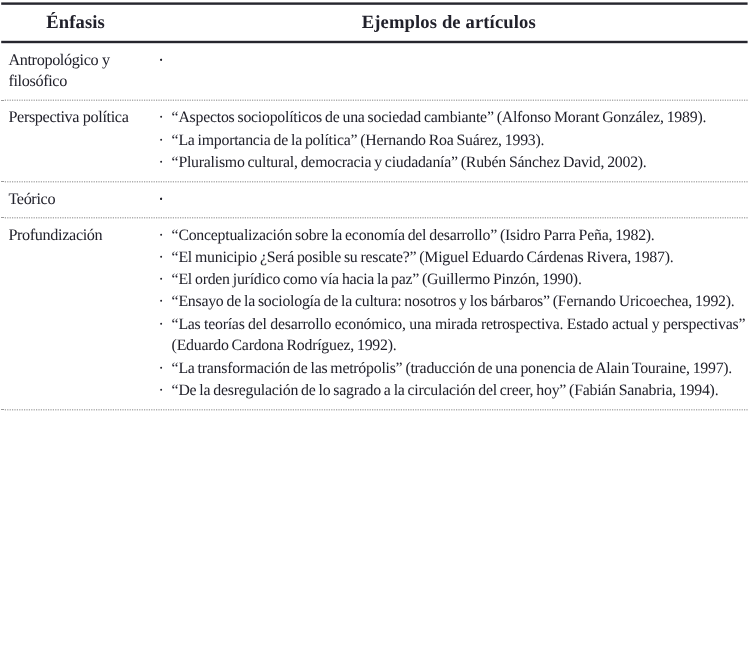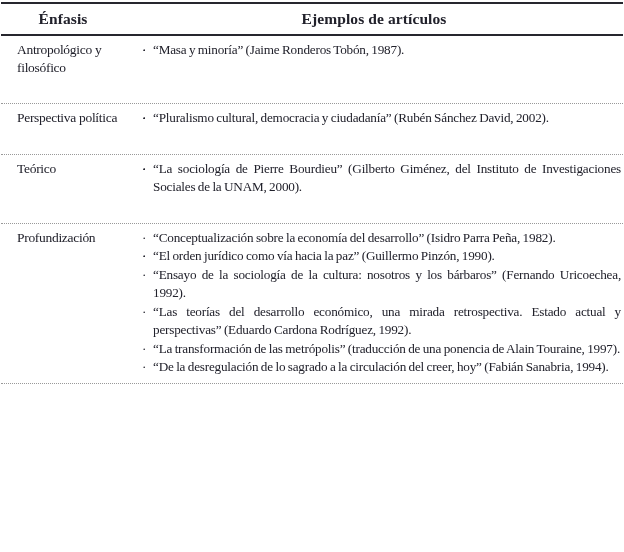--- a/index.html
+++ b/index.html
@@ -34,25 +34,24 @@
     font-weight: 600;
     letter-spacing: 0.1px;
     white-space: nowrap;
   }
   .table-body {
     border-bottom: 1px dotted #999999;
   }
   .row {
     display: grid;
     grid-template-columns: 124px 1fr;
-    padding: 5px 0 6px 14px;
+    padding: 5px 0 6px 4px;
   }
   .row + .row {
     border-top: 1px dotted #999999;
-    margin-top: 20px;
   }
   .emphasis-label {
     padding-left: 2px;
     padding-right: 8px;
     font-size: 13.5px;
     line-height: 18px;
     letter-spacing: -0.3px;
   }
   ul.examples {
     margin: 0;
@@ -87,47 +86,47 @@
     <div class="table-header">
       <div class="h-cell">Énfasis</div>
       <div class="h-cell">Ejemplos de artículos</div>
     </div>
 
     <div class="table-body">
   <div class="row">
     <div class="emphasis-label">Antropológico y filosófico</div>
     <ul class="examples">
             <li class="example"><span class="bullet">·</span></li>
-            <li class="example"><span class="bullet">·</span><span>“Masa y minoría” (Jaime Ronderos Tobón, 1987).</span></li>
+            <li class="example"><span class="bullet">·</span></li>
           </ul>
   </div>
 
   <div class="row">
     <div class="emphasis-label">Perspectiva política</div>
     <ul class="examples">
-            <li class="example"><span class="bullet">·</span></li>
-            <li class="example"><span class="bullet">·</span></li>
+            <li class="example"><span class="bullet">·</span><span>“Aspectos sociopolíticos de una sociedad cambiante” (Alfonso Morant González, 1989).</span></li>
+            <li class="example"><span class="bullet">·</span><span>“La importancia de la política” (Hernando Roa Suárez, 1993).</span></li>
             <li class="example"><span class="bullet">·</span><span>“Pluralismo cultural, democracia y ciudadanía” (Rubén Sánchez David, 2002).</span></li>
           </ul>
   </div>
 
   <div class="row">
     <div class="emphasis-label">Teórico</div>
     <ul class="examples">
             <li class="example"><span class="bullet">·</span></li>
             <li class="example"><span class="bullet">·</span></li>
-            <li class="example"><span class="bullet">·</span><span>“La sociología de Pierre Bourdieu” (Gilberto Giménez, del Instituto de Investigaciones Sociales de la UNAM, 2000).</span></li>
+            <li class="example"><span class="bullet">·</span></li>
           </ul>
   </div>
 
   <div class="row">
     <div class="emphasis-label">Profundización</div>
     <ul class="examples">
             <li class="example"><span class="bullet">·</span><span>“Conceptualización sobre la economía del desarrollo” (Isidro Parra Peña, 1982).</span></li>
-            <li class="example"><span class="bullet">·</span></li>
+            <li class="example"><span class="bullet">·</span><span>“El municipio ¿Será posible su rescate?” (Miguel Eduardo Cárdenas Rivera, 1987).</span></li>
             <li class="example"><span class="bullet">·</span><span>“El orden jurídico como vía hacia la paz” (Guillermo Pinzón, 1990).</span></li>
             <li class="example"><span class="bullet">·</span><span>“Ensayo de la sociología de la cultura: nosotros y los bárbaros” (Fernando Uricoechea, 1992).</span></li>
             <li class="example"><span class="bullet">·</span><span>“Las teorías del desarrollo económico, una mirada retrospectiva. Estado actual y perspectivas” (Eduardo Cardona Rodríguez, 1992).</span></li>
             <li class="example"><span class="bullet">·</span><span>“La transformación de las metrópolis” (traducción de una ponencia de Alain Touraine, 1997).</span></li>
             <li class="example"><span class="bullet">·</span><span>“De la desregulación de lo sagrado a la circulación del creer, hoy” (Fabián Sanabria, 1994).</span></li>
           </ul>
   </div>
 </div>
 
   </div>

